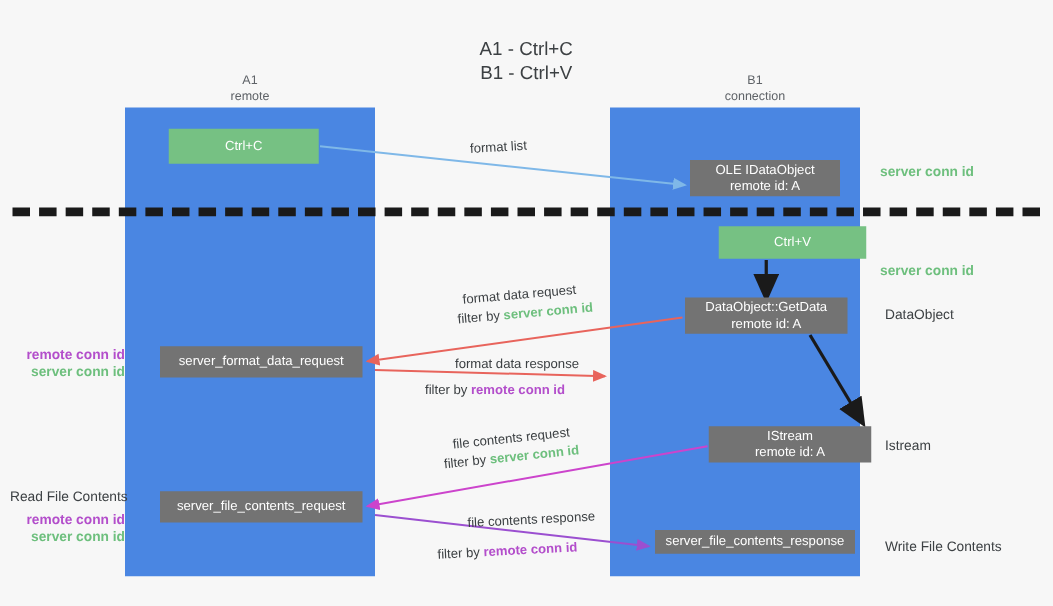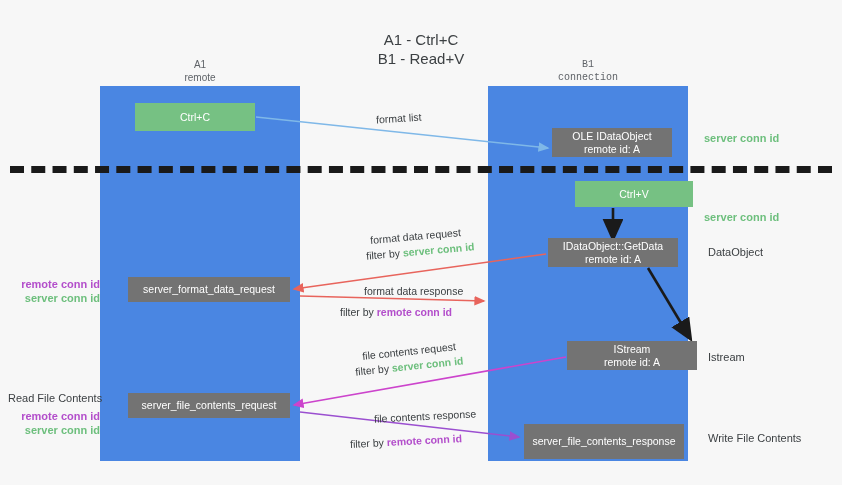--- a/index.html
+++ b/index.html
@@ -38,21 +38,21 @@
   
   .col-header {
     position: absolute;
     text-align: center;
     font-size: 10px;
     line-height: 13px;
     color: #5f6368;
     width: 200px;
   }
   #hdr-a1 { left: 100px; top: 58px; }
-  #hdr-b1 { left: 488px; top: 58px; font-family: Liberation Mono, monospace; }
+  #hdr-b1 { left: 504px; top: 58px; }
   .col-header .h-name { display: block; }
   .col-header .h-sub  { display: block; }
 
   
   .lane {
     position: absolute;
     background: #4a86e2;
     top: 86px;
     height: 375px;
   }
@@ -89,21 +89,21 @@
 
   #box-ctrlc   { left: 135px; top: 103px; width: 120px; height: 28px; }
   #box-ctrlv   { left: 554px; top: 181px; width: 118px; height: 26px; margin-left: 21px; }
   #box-idoc    { left: 552px; top: 128px; width: 120px; height: 29px; }
   #box-getdata { left: 548px; top: 238px; width: 130px; height: 29px; }
   #box-istream { left: 567px; top: 341px; width: 130px; height: 29px; }
 
   #box-sfdreq  { left: 128px; top: 277px; width: 162px; height: 25px; }
   #box-sfcreq  { left: 128px; top: 393px; width: 162px; height: 25px; }
   #box-sfdres  { left: 489px; top: 288px; width: 158px; height: 25px; }
-  #box-sfcres  { left: 524px; top: 424px; width: 160px; height: 35px; }
+  #box-sfcres  { left: 524px; top: 424px; width: 160px; height: 19px; }
 
   
   .annot {
     position: absolute;
     font-size: 11px;
     line-height: 14px;
     white-space: nowrap;
   }
   .green-txt  { color: #6dbf7d; font-weight: bold; }
   .purple-txt { color: #b34ecb; font-weight: bold; }
@@ -147,21 +147,21 @@
     pointer-events: none;
   }
 </style>
 </head>
 <body>
 
 <div id="stage">
 
   <div id="title">
     <div>A1 - Ctrl+C</div>
-    <div>B1 - Read+V</div>
+    <div>B1 - Ctrl+V</div>
   </div>
 
   <div class="col-header" id="hdr-a1">
     <span class="h-name">A1</span>
     <span class="h-sub">remote</span>
   </div>
   <div class="col-header" id="hdr-b1">
     <span class="h-name">B1</span>
     <span class="h-sub">connection</span>
   </div>
@@ -216,21 +216,21 @@
   </div>
 
   <div class="box orange" id="box-idoc">
     <span>OLE IDataObject</span>
     <span class="l2">remote id: A</span>
   </div>
   <div class="box green" id="box-ctrlv">
     <span>Ctrl+V</span>
   </div>
   <div class="box orange" id="box-getdata">
-    <span>IDataObject::GetData</span>
+    <span>DataObject::GetData</span>
     <span class="l2">remote id: A</span>
   </div>
   <div class="box orange" id="box-istream">
     <span>IStream</span>
     <span class="l2">remote id: A</span>
   </div>
   <div class="box orange" id="box-sfcres">
     <span>server_file_contents_response</span>
   </div>
 

